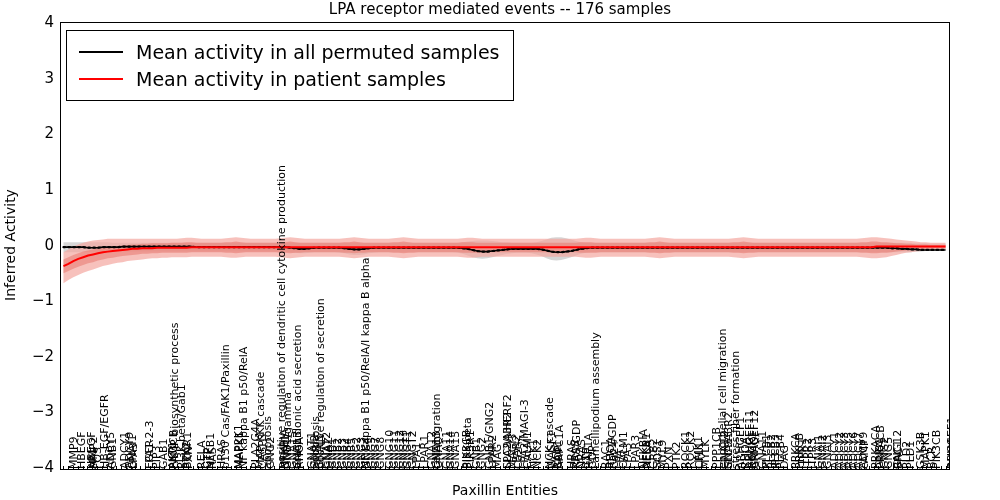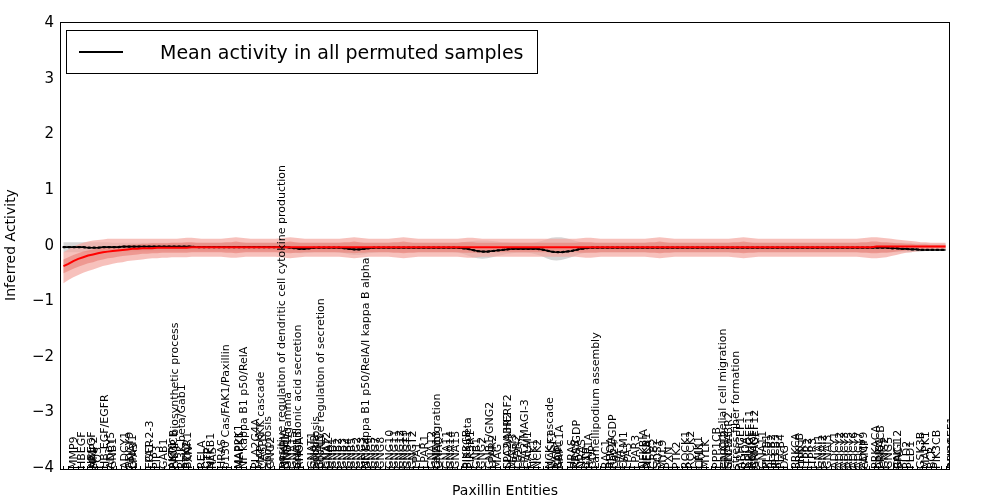--- a/index.html
+++ b/index.html
@@ -98,33 +98,33 @@
   .legend-swatch {
     width: 44px; height: 0;
     border-top: 2px solid #000;
     margin-right: 13px;
   }
   .legend-swatch.red { border-top-color: #ff0000; }
   .legend-text {
     font-size: 19px;
     color: #000;
     white-space: nowrap;
-    margin-left: 24px;
   }
   .xtick-mark {
     position: absolute;
     bottom: 0; width: 0; height: 5px;
     border-left: 1.2px solid #000;
   }
 </style>
 </head>
 <body>
 
 <div id="figure">
 
+  <div class="fig-title">LPA receptor mediated events -- 176 samples</div>
 
   <div class="ylabel">Inferred Activity</div>
 
   <div id="ytick-labels">
       <div class="ytick-label" style="top: 22px;">4</div>
       <div class="ytick-label" style="top: 77.625px;">3</div>
       <div class="ytick-label" style="top: 133.25px;">2</div>
       <div class="ytick-label" style="top: 188.875px;">1</div>
       <div class="ytick-label" style="top: 244.5px;">0</div>
       <div class="ytick-label" style="top: 300.125px;">−1</div>
@@ -514,15 +514,19 @@
         <div class="xtick-mark" style="left: 884.603px;"></div>
         <div class="xtick-label" style="left: 884.603px;">AKT1</div>
       </div>
   </div>
 
   <div class="legend-box">
     <div class="legend-row">
       <span class="legend-swatch"></span>
       <span class="legend-text">Mean activity in all permuted samples</span>
     </div>
+    <div class="legend-row">
+      <span class="legend-swatch red"></span>
+      <span class="legend-text">Mean activity in patient samples</span>
+    </div>
   </div>
 
 </div>
 
 </body></html>

